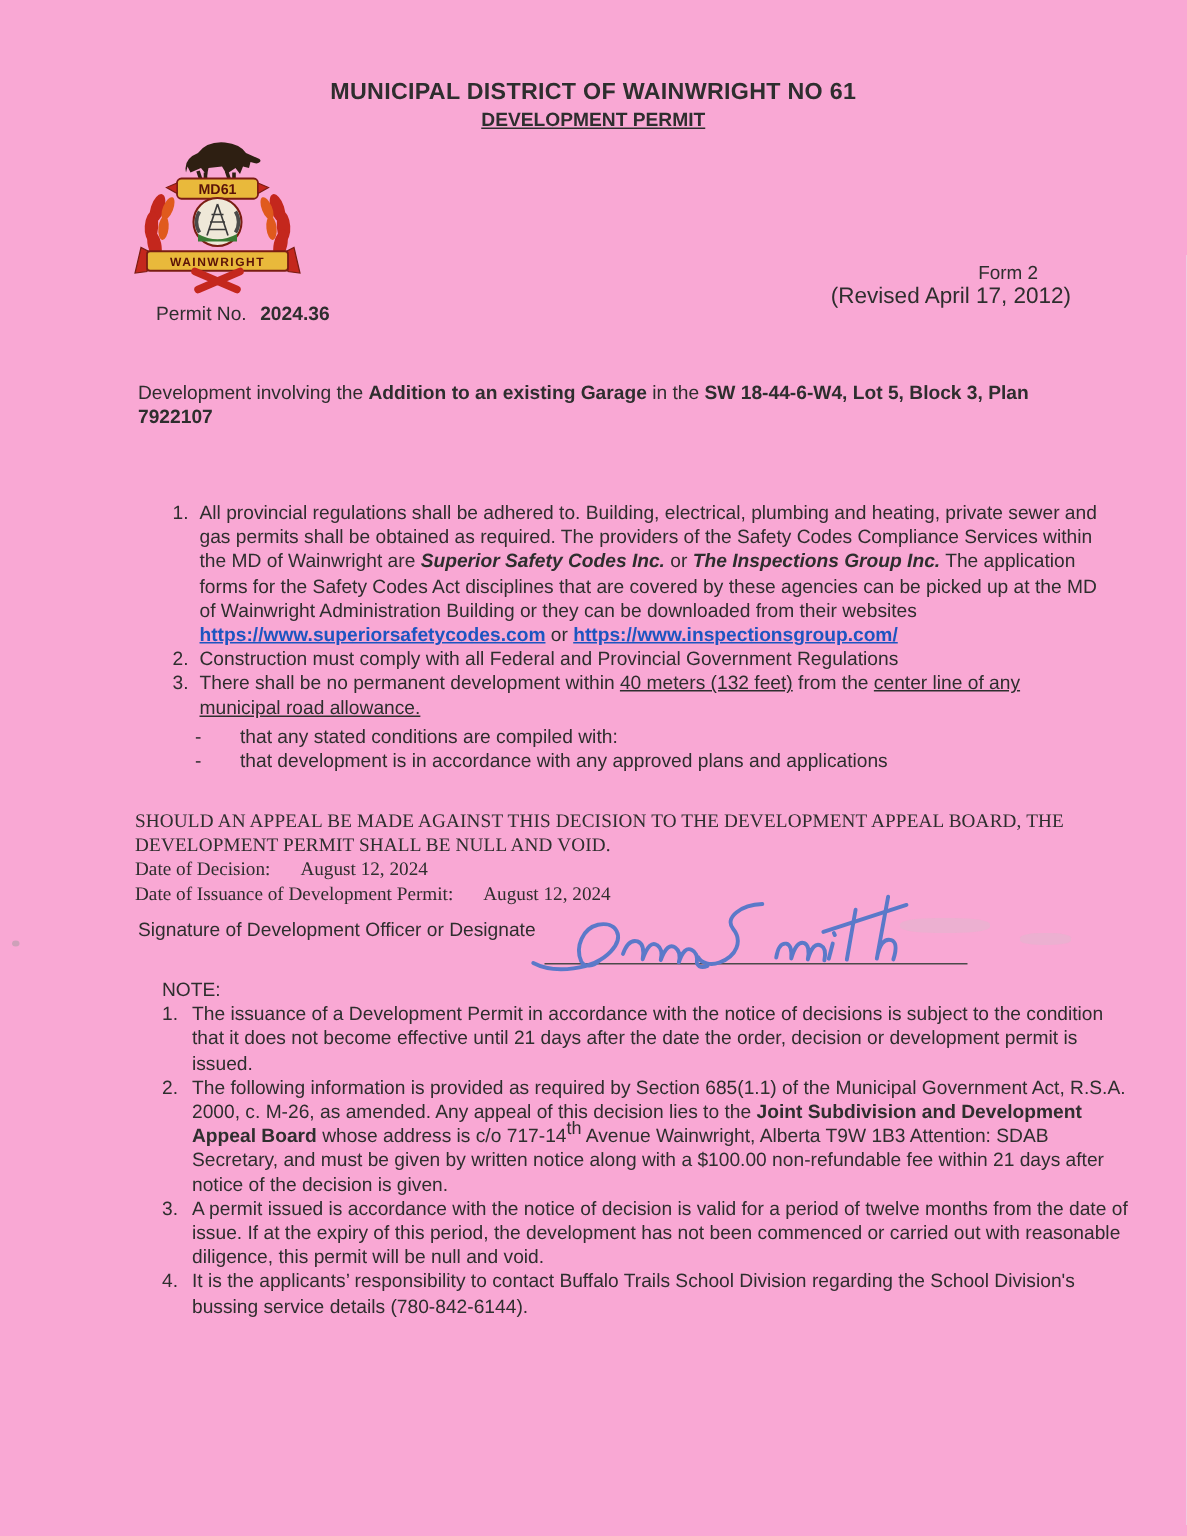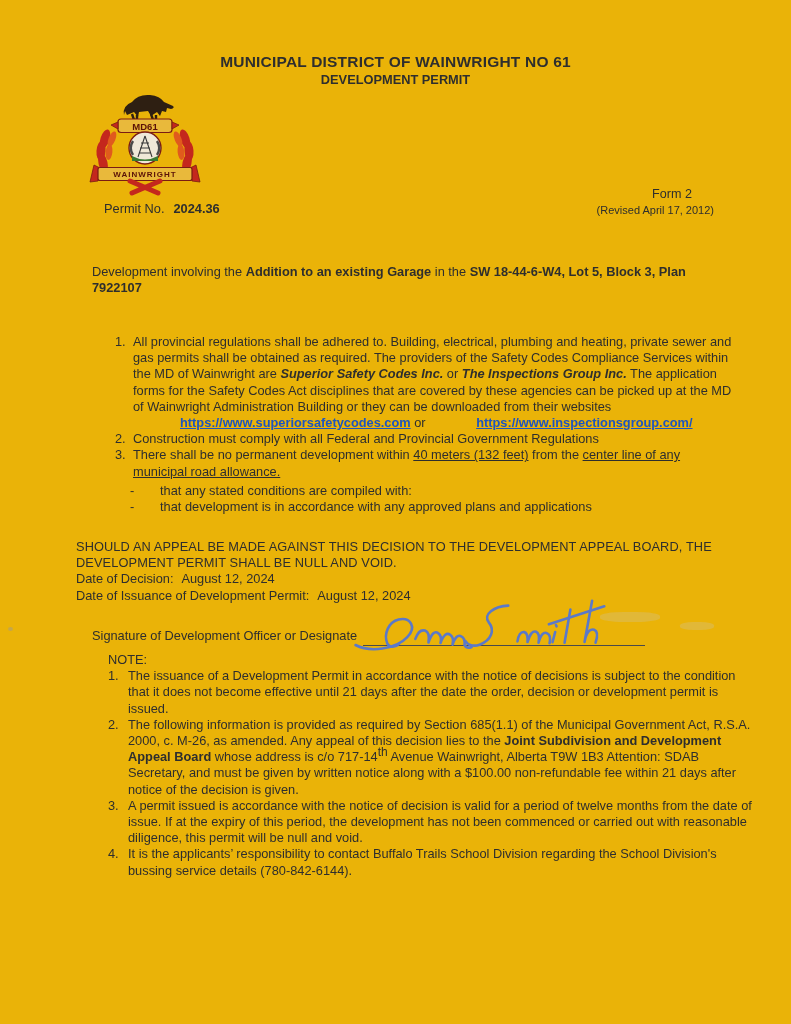--- a/index.html
+++ b/index.html
@@ -5,70 +5,70 @@
   :root{
     --ink:#2e2e2e;
     --link:#1d55c0;
     --sig:#5b79c9;
   }
   html,body{margin:0;padding:0;background:#e8e8e8;}
   .page{
     position:relative;
     width:791px;height:1024px;
     margin:0 auto;
-    background:#eab308;
+    background:#f9a8d4;
     font-family:"Liberation Sans", sans-serif;
     color:var(--ink);
     font-size:12.8px;
     line-height:16.2px;
     overflow:hidden;
   }
   .abs{position:absolute;}
   
   .doc-header{top:54px;left:0;width:100%;text-align:center;}
   .title1{font-size:15.5px;font-weight:700;letter-spacing:.2px;}
-  .title2{font-size:12.8px;font-weight:700;margin-top:2px;}
+  .title2{font-size:12.8px;font-weight:700;margin-top:2px;text-decoration:underline;}
   
   .logo{top:94px;left:88px;width:114px;height:102px;}
   
-  .form-meta{top:186px;left:500px;width:214px;text-align:right;font-size:12.6px;}
+  .form-meta{top:174px;left:500px;width:214px;text-align:right;font-size:12.6px;}
   .form-no{padding-right:22px;}
-  .revised{font-size:11px;}
+  .revised{font-size:15px;}
   
   .permit-line{top:201px;left:104px;}
   .permit-line b{margin-left:9px;}
   
-  .p1{top:231px;left:92px;width:645px;margin-top:33px;}
+  .p1{top:221px;left:92px;width:645px;margin-top:33px;}
   .p2{top:279px;left:92px;width:648px;}
   
   .conditions{top:334px;left:115px;width:622px;}
   .li-row{display:flex;}
   .li-num{width:18px;flex:0 0 18px;}
   .li-text{flex:1;}
   
   .authorization{top:483px;left:92px;width:648px;}
   .dash-row{display:flex;padding-left:38px;}
   .dash-marker{width:30px;flex:0 0 30px;}
   
-  .appeal{top:539px;left:76px;width:662px;}
+  .appeal{top:539px;left:90px;width:662px;font-family:Liberation Serif, serif;}
   .appeal .dateline span{margin-right:0;}
-  .dateline .dval{margin-left:8px;}
-  
-  .sig-row{top:612px;left:92px;width:560px;height:34px;display:flex;align-items:flex-end;}
+  .dateline .dval{margin-left:20px;}
+  
+  .sig-row{top:612px;left:92px;width:560px;height:34px;display:flex;}
   .sig-label{padding-bottom:2px;white-space:nowrap;}
   .sig-line{position:relative;margin-left:6px;width:282px;height:30px;border-bottom:1.4px solid #4a4a4a;}
   .sig-line svg{position:absolute;left:-14px;bottom:-9px;transform:rotate(-2deg);}
   
   .notes{top:652px;left:108px;width:650px;}
   .notes-heading{margin-bottom:0;}
   .notes .li-num{width:20px;flex:0 0 20px;}
   
   .seg-b{font-weight:700;}
   .seg-biu{font-weight:700;font-style:italic;}
-  .seg-link{color:var(--link);font-weight:700;text-decoration:underline;cursor:pointer;margin-left:47px;}
+  .seg-link{color:var(--link);font-weight:700;text-decoration:underline;cursor:pointer;}
   .seg-u{text-decoration:underline;}
   .caps{letter-spacing:.1px;}
   sup{font-size:12px;line-height:0;}
   
   .artifact{background:#9a9a9a;opacity:.45;border-radius:50%;}
   .smudge{background:#c9c9c9;opacity:.25;border-radius:40%;}
 </style>
 </head>
 <body>
 

